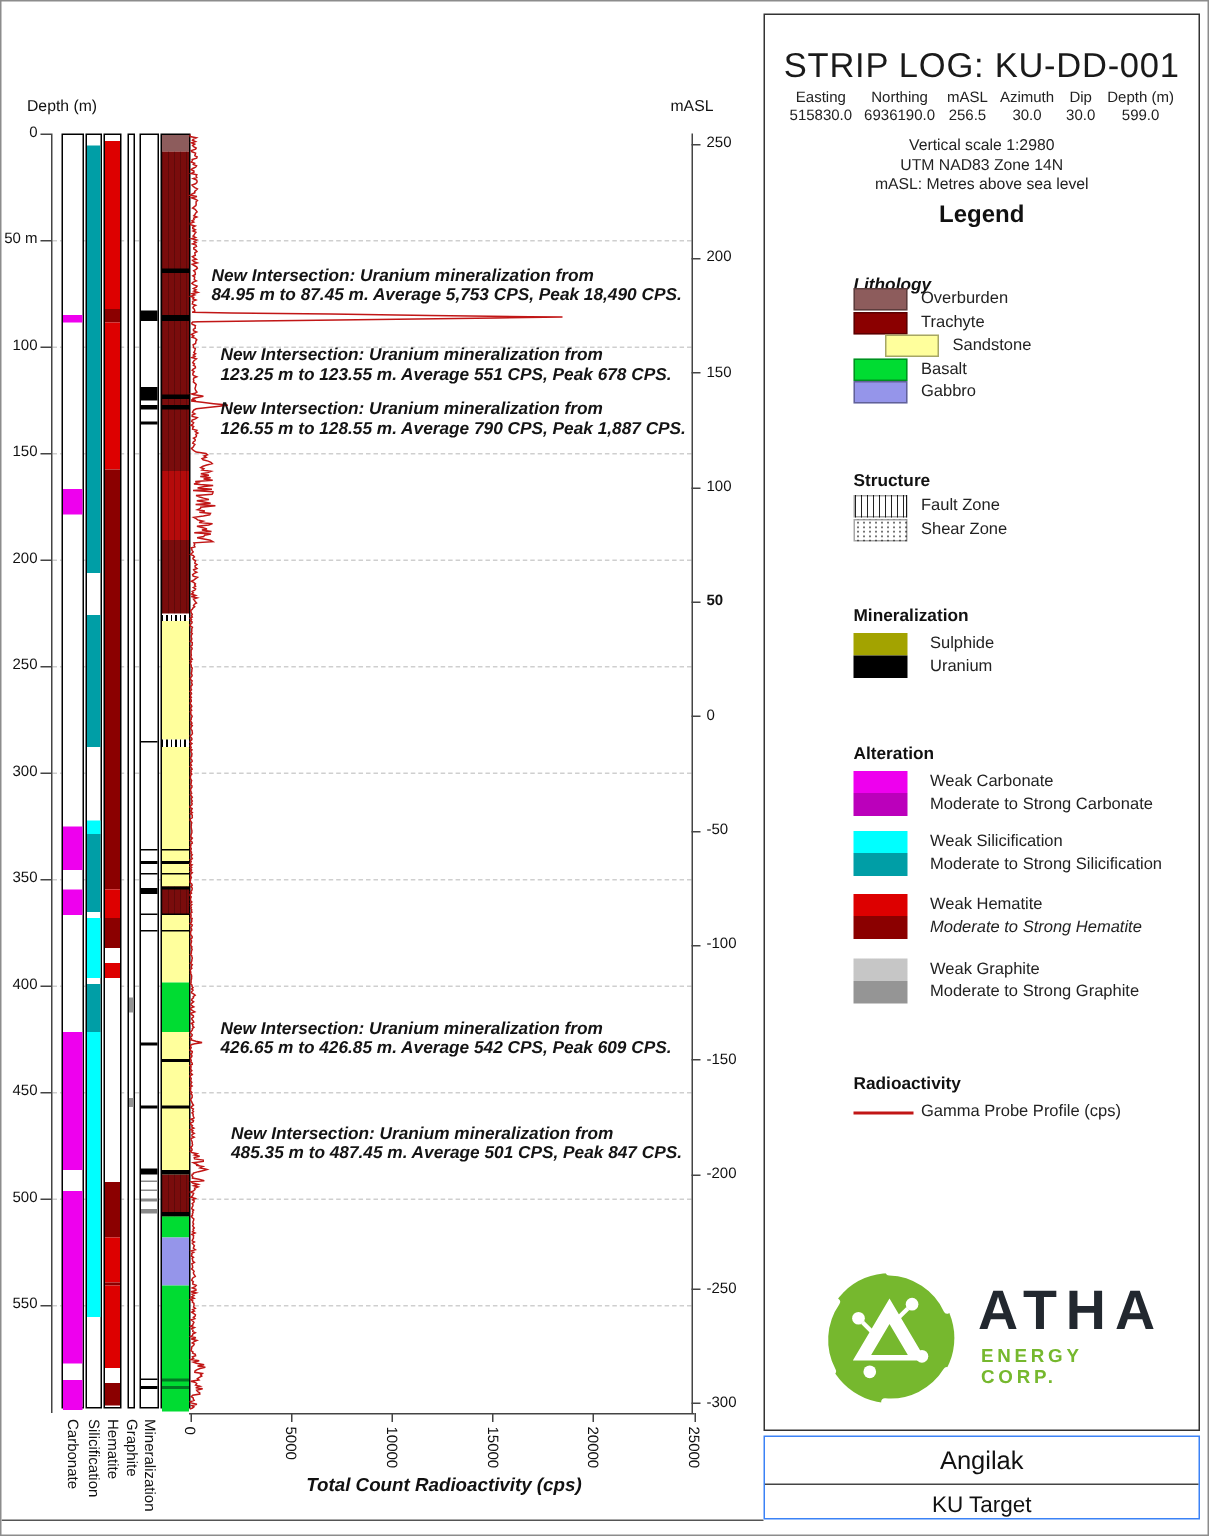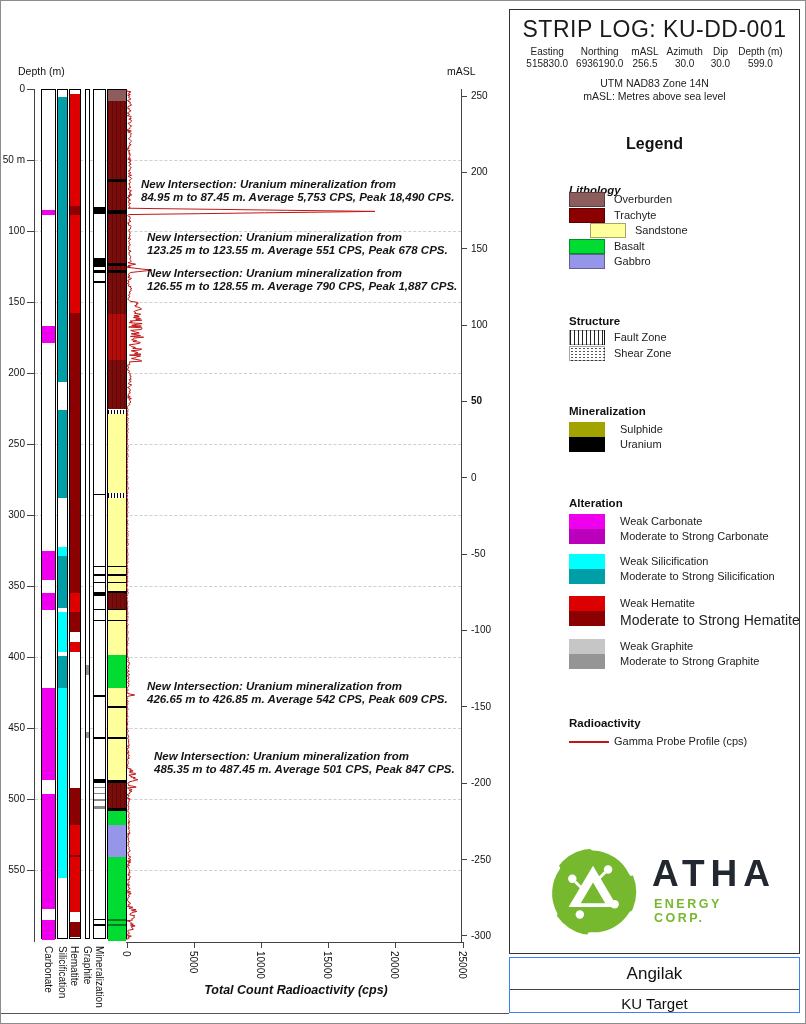--- a/index.html
+++ b/index.html
@@ -9,21 +9,21 @@
   .tick-label{font-size:10px;color:#111;}
   .vtext{writing-mode:vertical-rl;font-size:10px;color:#111;white-space:nowrap;}
   .grid{border-top:1px dashed #cfcfcf;height:0;}
   .axisline{background:#444;}
   .track{position:absolute;border:1px solid #000;background:#fff;box-sizing:border-box;}
   .iv{position:absolute;left:0;width:100%;}
   .annot{position:absolute;font-size:11.5px;line-height:13px;font-weight:bold;font-style:italic;color:#141414;white-space:nowrap;}
   
   #panel{position:absolute;left:508px;top:8px;width:291px;height:945px;border:1px solid #333;background:#fff;box-sizing:border-box;}
   #footerbox{position:absolute;left:508px;top:956px;width:291px;height:56px;border:1px solid #3b82f6;background:#fff;box-sizing:border-box;text-align:center;}
-  #log-title{text-align:center;font-size:23px;color:#1a1a1a;margin-top:6px;letter-spacing:.5px;}
+  #log-title{text-align:center;font-size:23px;color:#1a1a1a;margin-top:20px;letter-spacing:.5px;}
   .hdr-fields{display:flex;justify-content:center;margin-top:3px;}
   .hdr-col{text-align:center;font-size:10px;color:#222;padding:0 4px;}
   .hdr-col .lab{display:block;}
   .hdr-col .val{display:block;margin-top:1px;}
   .note{display:block;text-align:center;font-size:10.5px;color:#222;line-height:13px;}
   #legend-title{position:absolute;left:0;width:100%;text-align:center;font-size:16px;font-weight:bold;color:#111;}
   .sec-head{font-size:11.5px;font-weight:bold;color:#111;}
   .leg-row{position:absolute;height:15px;}
   .leg-swatch{position:absolute;left:0;top:0;width:36px;height:15px;border:1px solid rgba(0,0,0,.35);box-sizing:border-box;}
   .leg-label{position:absolute;left:45px;top:1px;font-size:11px;color:#222;white-space:nowrap;}
@@ -260,20 +260,21 @@
         <div class="hdr-col">
           <span class="lab">Dip</span>
           <span class="val">30.0</span>
         </div>
         <div class="hdr-col">
           <span class="lab">Depth (m)</span>
           <span class="val">599.0</span>
         </div>
       </div>
     <div style="margin-top:8px;">
+      <span class="note">Vertical scale 1:2980</span>
       <span class="note">UTM NAD83 Zone 14N</span>
       <span class="note">mASL: Metres above sea level</span>
     </div>
     <div id="legend-title" style="top:125px;">Legend</div>
     <div id="legend-sections">
         <div class="sec-head" style="left: 59px; top: 174px; position: absolute; font-style: italic;">Lithology</div>
         <div class="leg-row" style="left: 59px; top: 182px; width: 210px; position: absolute;">
           <div class="leg-swatch" style="position: absolute; background: rgb(141, 92, 92);"></div>
           <div class="leg-label" style="position: absolute;">Overburden</div>
         </div>
@@ -318,21 +319,21 @@
           <div class="l2" style="top: 16px; position: absolute; left: 51px; font-size: 11px;">Moderate to Strong Carbonate</div>
         </div>
         <div class="alt-group" style="left: 59px; top: 544px; width: 225px; height: 32px; position: absolute;">
           <div style="left: 0px; top: 0px; width: 36px; height: 30px; background: linear-gradient(rgb(0, 255, 255) 0px, rgb(0, 255, 255) 50%, rgb(0, 158, 166) 50%, rgb(0, 158, 166) 100%); position: absolute;"></div>
           <div class="l1" style="top: 1px; position: absolute; left: 51px; font-size: 11px;">Weak Silicification</div>
           <div class="l2" style="top: 16px; position: absolute; left: 51px; font-size: 11px;">Moderate to Strong Silicification</div>
         </div>
         <div class="alt-group" style="left: 59px; top: 586px; width: 225px; height: 32px; position: absolute;">
           <div style="left: 0px; top: 0px; width: 36px; height: 30px; background: linear-gradient(rgb(221, 0, 0) 0px, rgb(221, 0, 0) 50%, rgb(139, 0, 0) 50%, rgb(139, 0, 0) 100%); position: absolute;"></div>
           <div class="l1" style="top: 1px; position: absolute; left: 51px; font-size: 11px;">Weak Hematite</div>
-          <div class="l2" style="top: 16px; position: absolute; left: 51px; font-size: 14px;">Moderate to Strong Hematite</div>
+          <div class="l2" style="top: 16px; position: absolute; left: 51px; font-size: 11px; font-style: italic;">Moderate to Strong Hematite</div>
         </div>
         <div class="alt-group" style="left: 59px; top: 629px; width: 225px; height: 32px; position: absolute;">
           <div style="left: 0px; top: 0px; width: 36px; height: 30px; background: linear-gradient(rgb(198, 198, 198) 0px, rgb(198, 198, 198) 50%, rgb(149, 149, 149) 50%, rgb(149, 149, 149) 100%); position: absolute;"></div>
           <div class="l1" style="top: 1px; position: absolute; left: 51px; font-size: 11px;">Weak Graphite</div>
           <div class="l2" style="top: 16px; position: absolute; left: 51px; font-size: 11px;">Moderate to Strong Graphite</div>
         </div>
         <div class="sec-head" style="left: 59px; top: 707px; position: absolute;">Radioactivity</div>
         <div class="leg-row" style="left: 59px; top: 724px; width: 225px; position: absolute;">
           <div style="left: 0px; top: 7px; width: 40px; height: 1.5px; background: rgb(193, 22, 22); position: absolute;"></div>
           <div class="leg-label" style="position: absolute;">Gamma Probe Profile (cps)</div>

